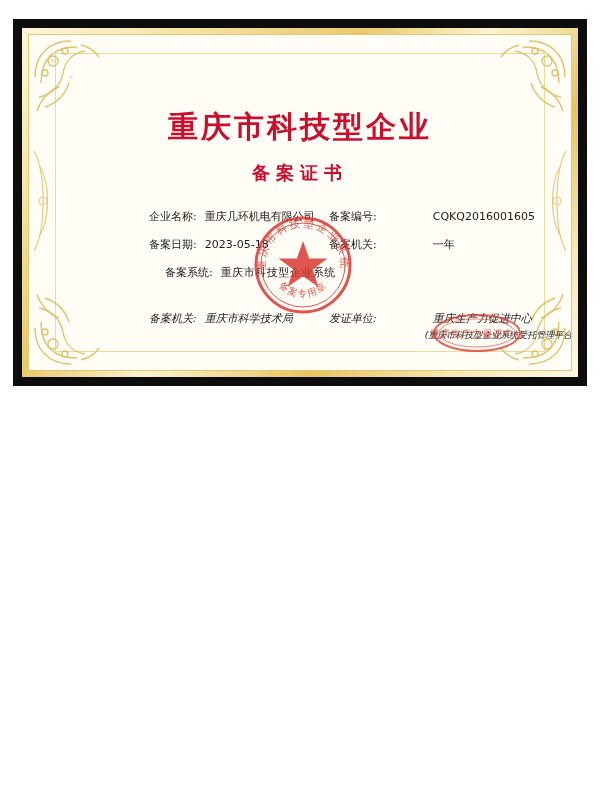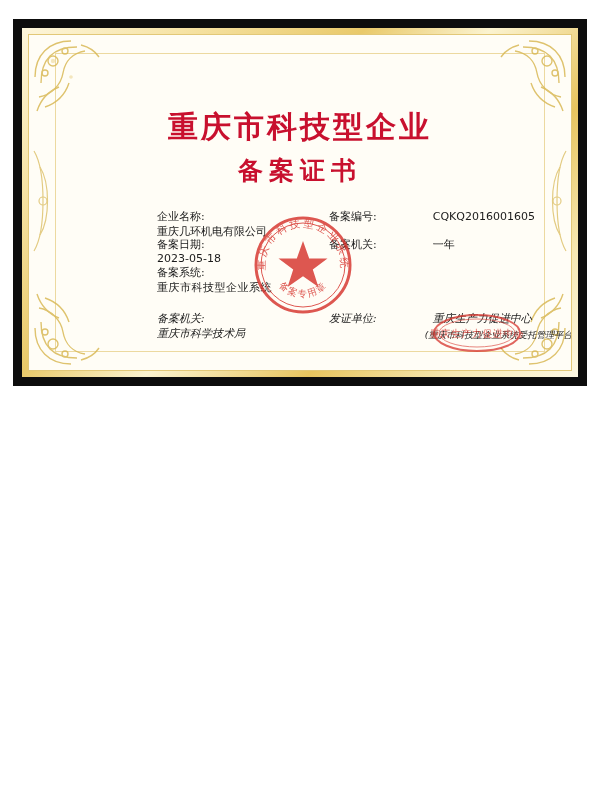--- a/index.html
+++ b/index.html
@@ -92,24 +92,24 @@
     text-align: center;
     color: #c8102e;
     font-size: 30px;
     font-weight: bold;
     letter-spacing: 3px;
     font-family: "DejaVu Sans", "Liberation Sans", sans-serif;
   }
   .title-sub {
     position: absolute;
     left: 0; right: 0;
-    top: 119px;
+    top: 126px;
     text-align: center;
     color: #c8102e;
-    font-size: 25px;
+    font-size: 18px;
     font-weight: bold;
     letter-spacing: 6px;
     font-family: "DejaVu Sans", "Liberation Sans", sans-serif;
   }
 
   
   .fields {
     position: absolute;
     left: 120px;
     top: 174px;
@@ -119,39 +119,39 @@
   .frow {
     display: flex;
     align-items: baseline;
     height: 28px;
   }
 
   .fcol {
     display: flex;
     align-items: baseline;
   }
-  .fcol.left  { width: 180px; flex-direction: column; }
+  .fcol.left  { width: 180px; }
   .fcol.right { width: 160px; gap: 48px; }
 
   .flabel {
     color: #1b1b1b;
     font-size: 11px;
     white-space: nowrap;
     font-family: "DejaVu Sans", "Liberation Sans", sans-serif;
   }
   .fvalue {
     color: #1b1b1b;
     font-size: 11px;
     margin-left: 8px;
     white-space: nowrap;
     font-family: "DejaVu Sans", "Liberation Sans", sans-serif;
   }
   .fvalue.wide { letter-spacing: .5px; }
 
-  .frow.system { height: 32px; }
+  .frow.system { height: 32px; margin-left: 16px; }
   .frow.issuer { height: 34px; align-items: flex-start; }
 
   .issuer-stack { display: flex; flex-direction: column; }
   .issuer-note {
     color: #1b1b1b;
     font-size: 9px;
     margin-top: 3px;
     white-space: nowrap;
     font-family: "DejaVu Sans", "Liberation Sans", sans-serif;
   }

